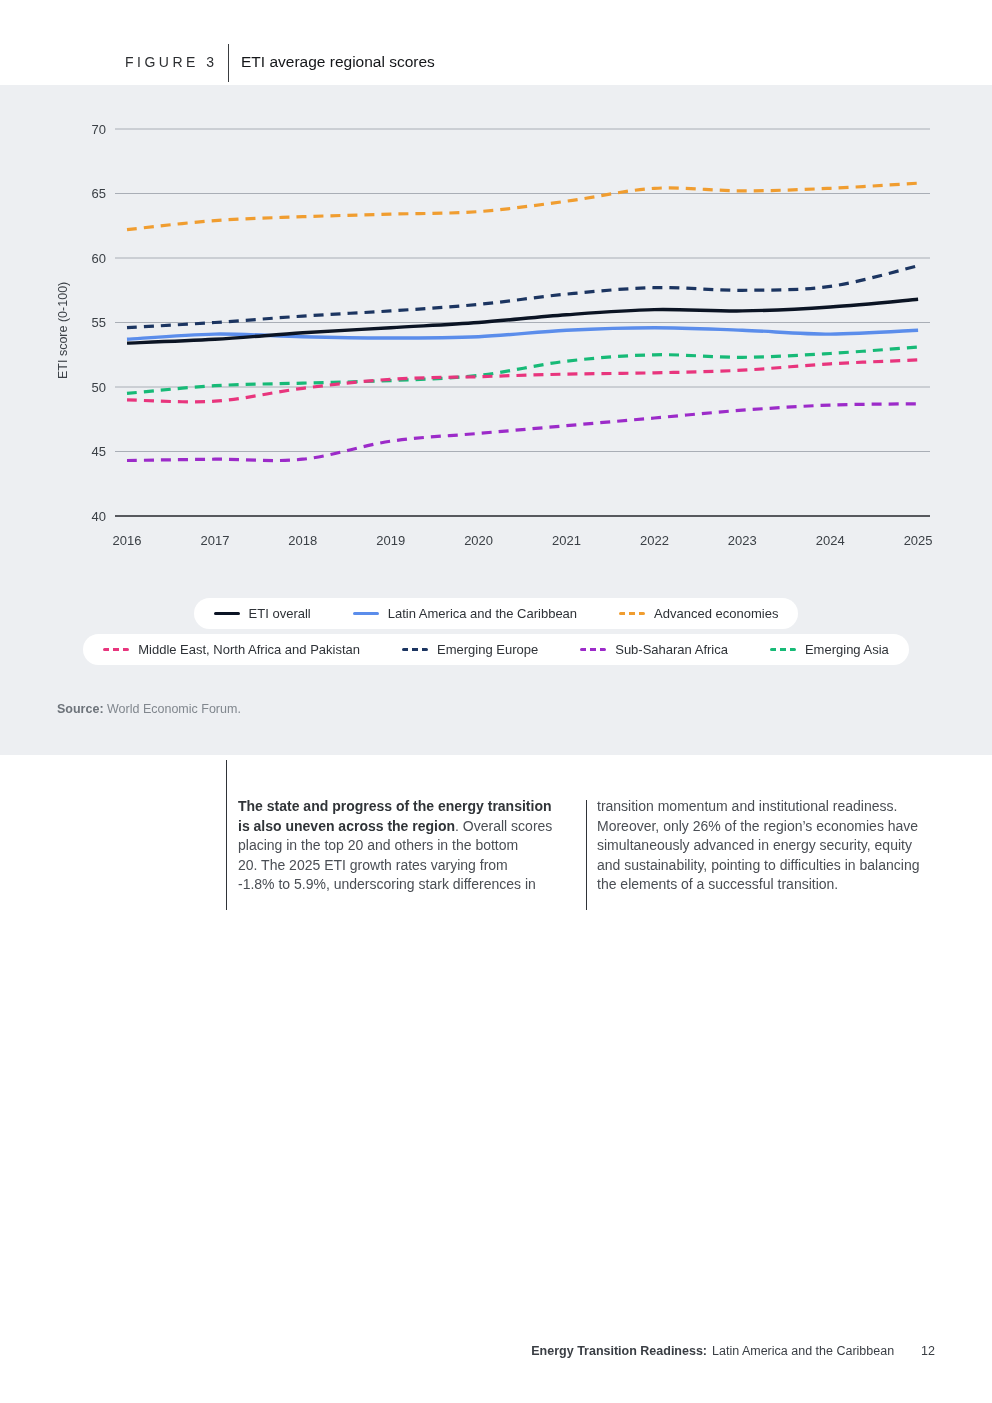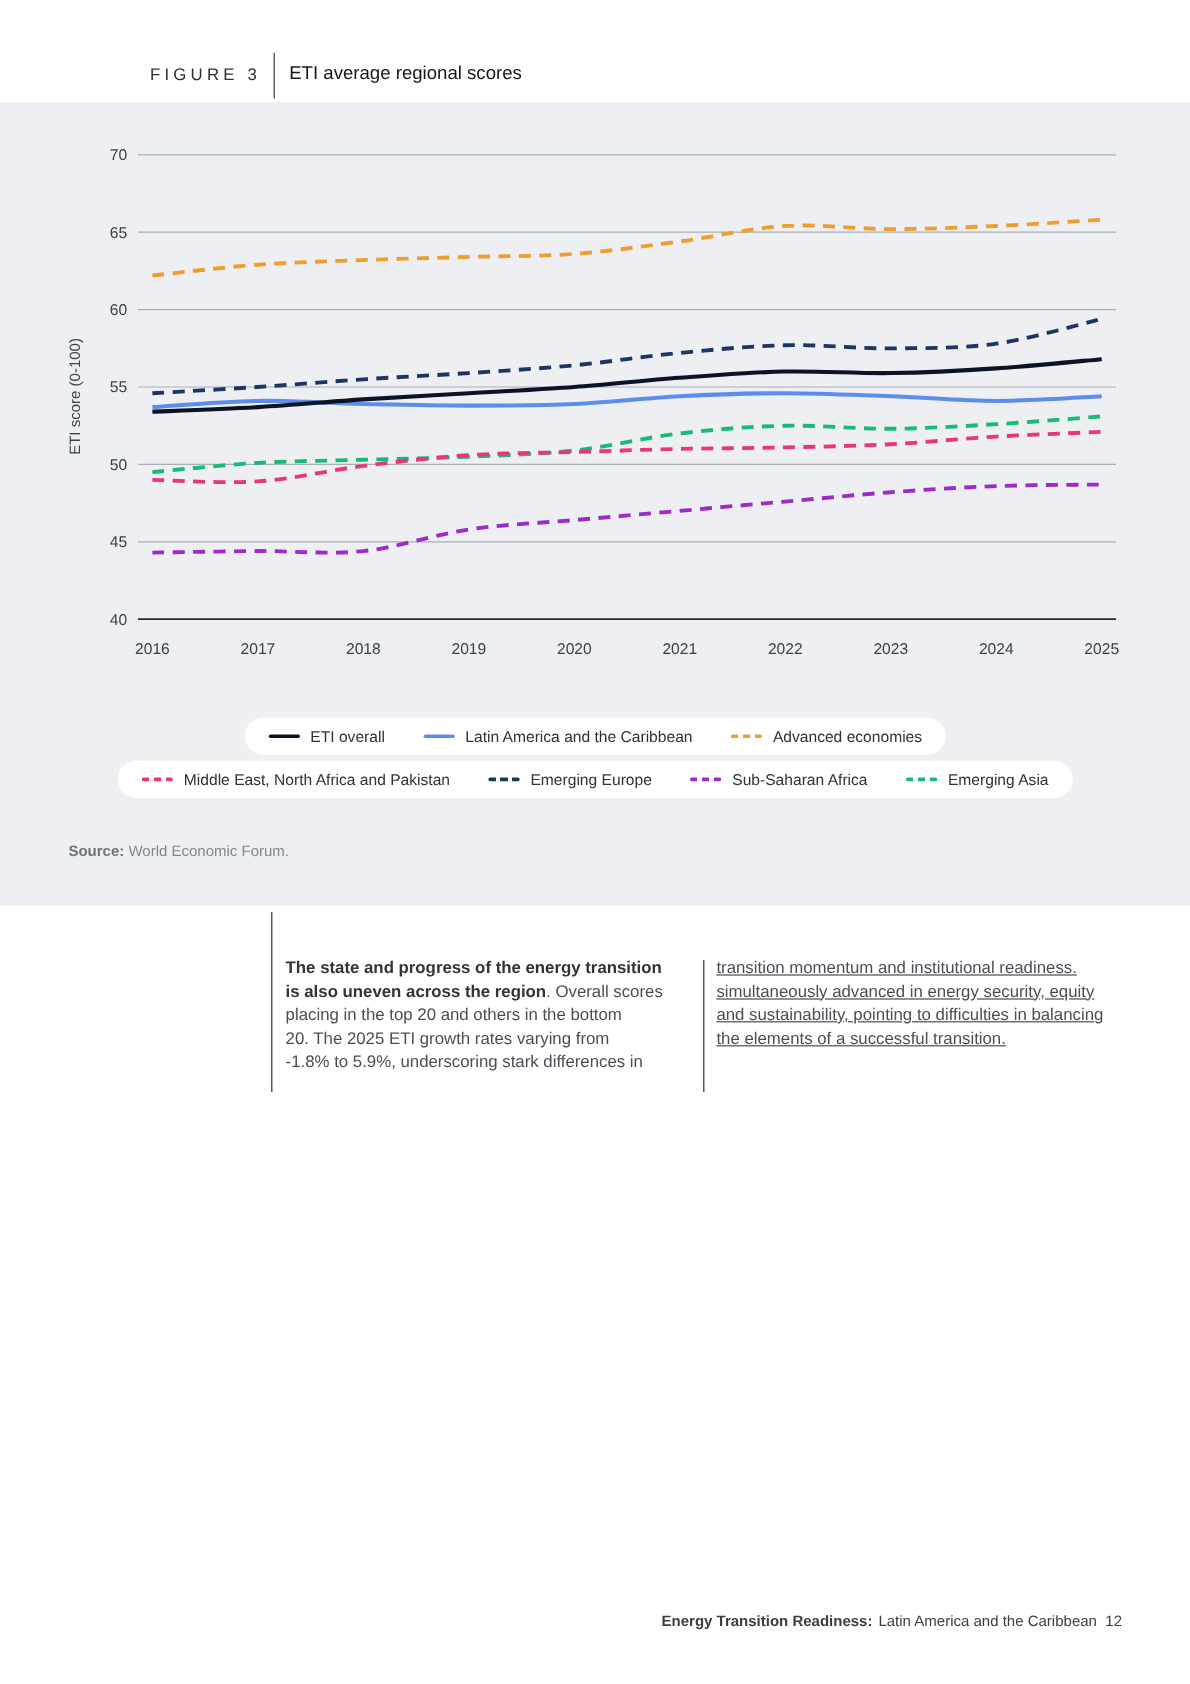--- a/index.html
+++ b/index.html
@@ -12,41 +12,41 @@
   .fig-divider { position:absolute; left:228px; top:0; width:1px; height:38px; background:#3a3d40; }
   .fig-title { position:absolute; left:241px; top:9px; font-size:15.5px; font-weight:400; color:#141619; }
 
   
   .panel { position:absolute; top:85px; left:0; width:992px; height:670px; background:#edeff2; }
   .ylabel { position:absolute; left:56px; top:150px; height:190px; writing-mode:vertical-rl; transform:rotate(180deg); font-size:12.5px; color:#3d4248; text-align:center; }
   #chart-svg { position:absolute; top:0; left:0; }
 
   
   .legend-wrap { position:absolute; top:513px; left:0; width:992px; display:flex; flex-direction:column; align-items:center; gap:5px; }
-  .legend-pill { background:#ffffff; border-radius:17px; padding:8px 20px; display:flex; align-items:center; gap:32px; }
+  .legend-pill { background:#ffffff; border-radius:17px; padding:8px 20px; display:flex; align-items:center; gap:42px; }
   .legend-item { display:flex; align-items:center; gap:9px; font-size:13px; color:#2e3237; white-space:nowrap; }
   .swatch { width:26px; height:3px; border-radius:2px; flex:0 0 auto; }
 
   
   .source-line { position:absolute; top:617px; left:57px; font-size:12.5px; color:#81878e; }
   .source-line .src-label { font-weight:600; color:#6d737a; }
 
   
   .body-section { position:absolute; top:758px; left:0; width:992px; }
   .rule-left { position:absolute; left:226px; top:2px; width:1px; height:150px; background:#2f3338; }
   .rule-mid { position:absolute; left:586px; top:42px; width:1px; height:110px; background:#2f3338; }
   .col { position:absolute; top:39px; font-size:14px; line-height:19.5px; color:#4a4e54; }
   .col1 { left:238px; width:340px; }
-  .col2 { left:597px; width:350px;text-decoration:underline; }
+  .col2 { left:597px; width:350px; }
   .col .bold { font-weight:700; color:#303438; }
 
   
   .footer { position:absolute; top:1344px; right:57px; font-size:12.5px; color:#3a3e44; display:flex; gap:5px; align-items:baseline; }
   .footer .f-bold { font-weight:700; }
-  .footer .f-page { margin-left:2px; }
+  .footer .f-page { margin-left:22px; }
 </style>
 </head>
 <body>
 
 <div class="fig-header">
   <div class="fig-label">FIGURE 3</div>
   <div class="fig-divider"></div>
   <div class="fig-title">ETI average regional scores</div>
 </div>
 
@@ -132,20 +132,21 @@
   <div class="rule-mid"></div>
   <div class="col col1" id="body-col1">
       <div><span class="bold">The state and progress of the energy transition</span></div>
       <div><span class="bold">is also uneven across the region</span>. Overall scores</div>
       <div>placing in the top 20 and others in the bottom</div>
       <div>20. The 2025 ETI growth rates varying from</div>
       <div>-1.8% to 5.9%, underscoring stark differences in</div>
     </div>
   <div class="col col2" id="body-col2">
       <div>transition momentum and institutional readiness.</div>
+      <div>Moreover, only 26% of the region’s economies have</div>
       <div>simultaneously advanced in energy security, equity</div>
       <div>and sustainability, pointing to difficulties in balancing</div>
       <div>the elements of a successful transition.</div>
     </div>
 </div>
 
 <div class="footer">
   <span class="f-bold">Energy Transition Readiness:</span>
   <span>Latin America and the Caribbean</span>
   <span class="f-page">12</span>

